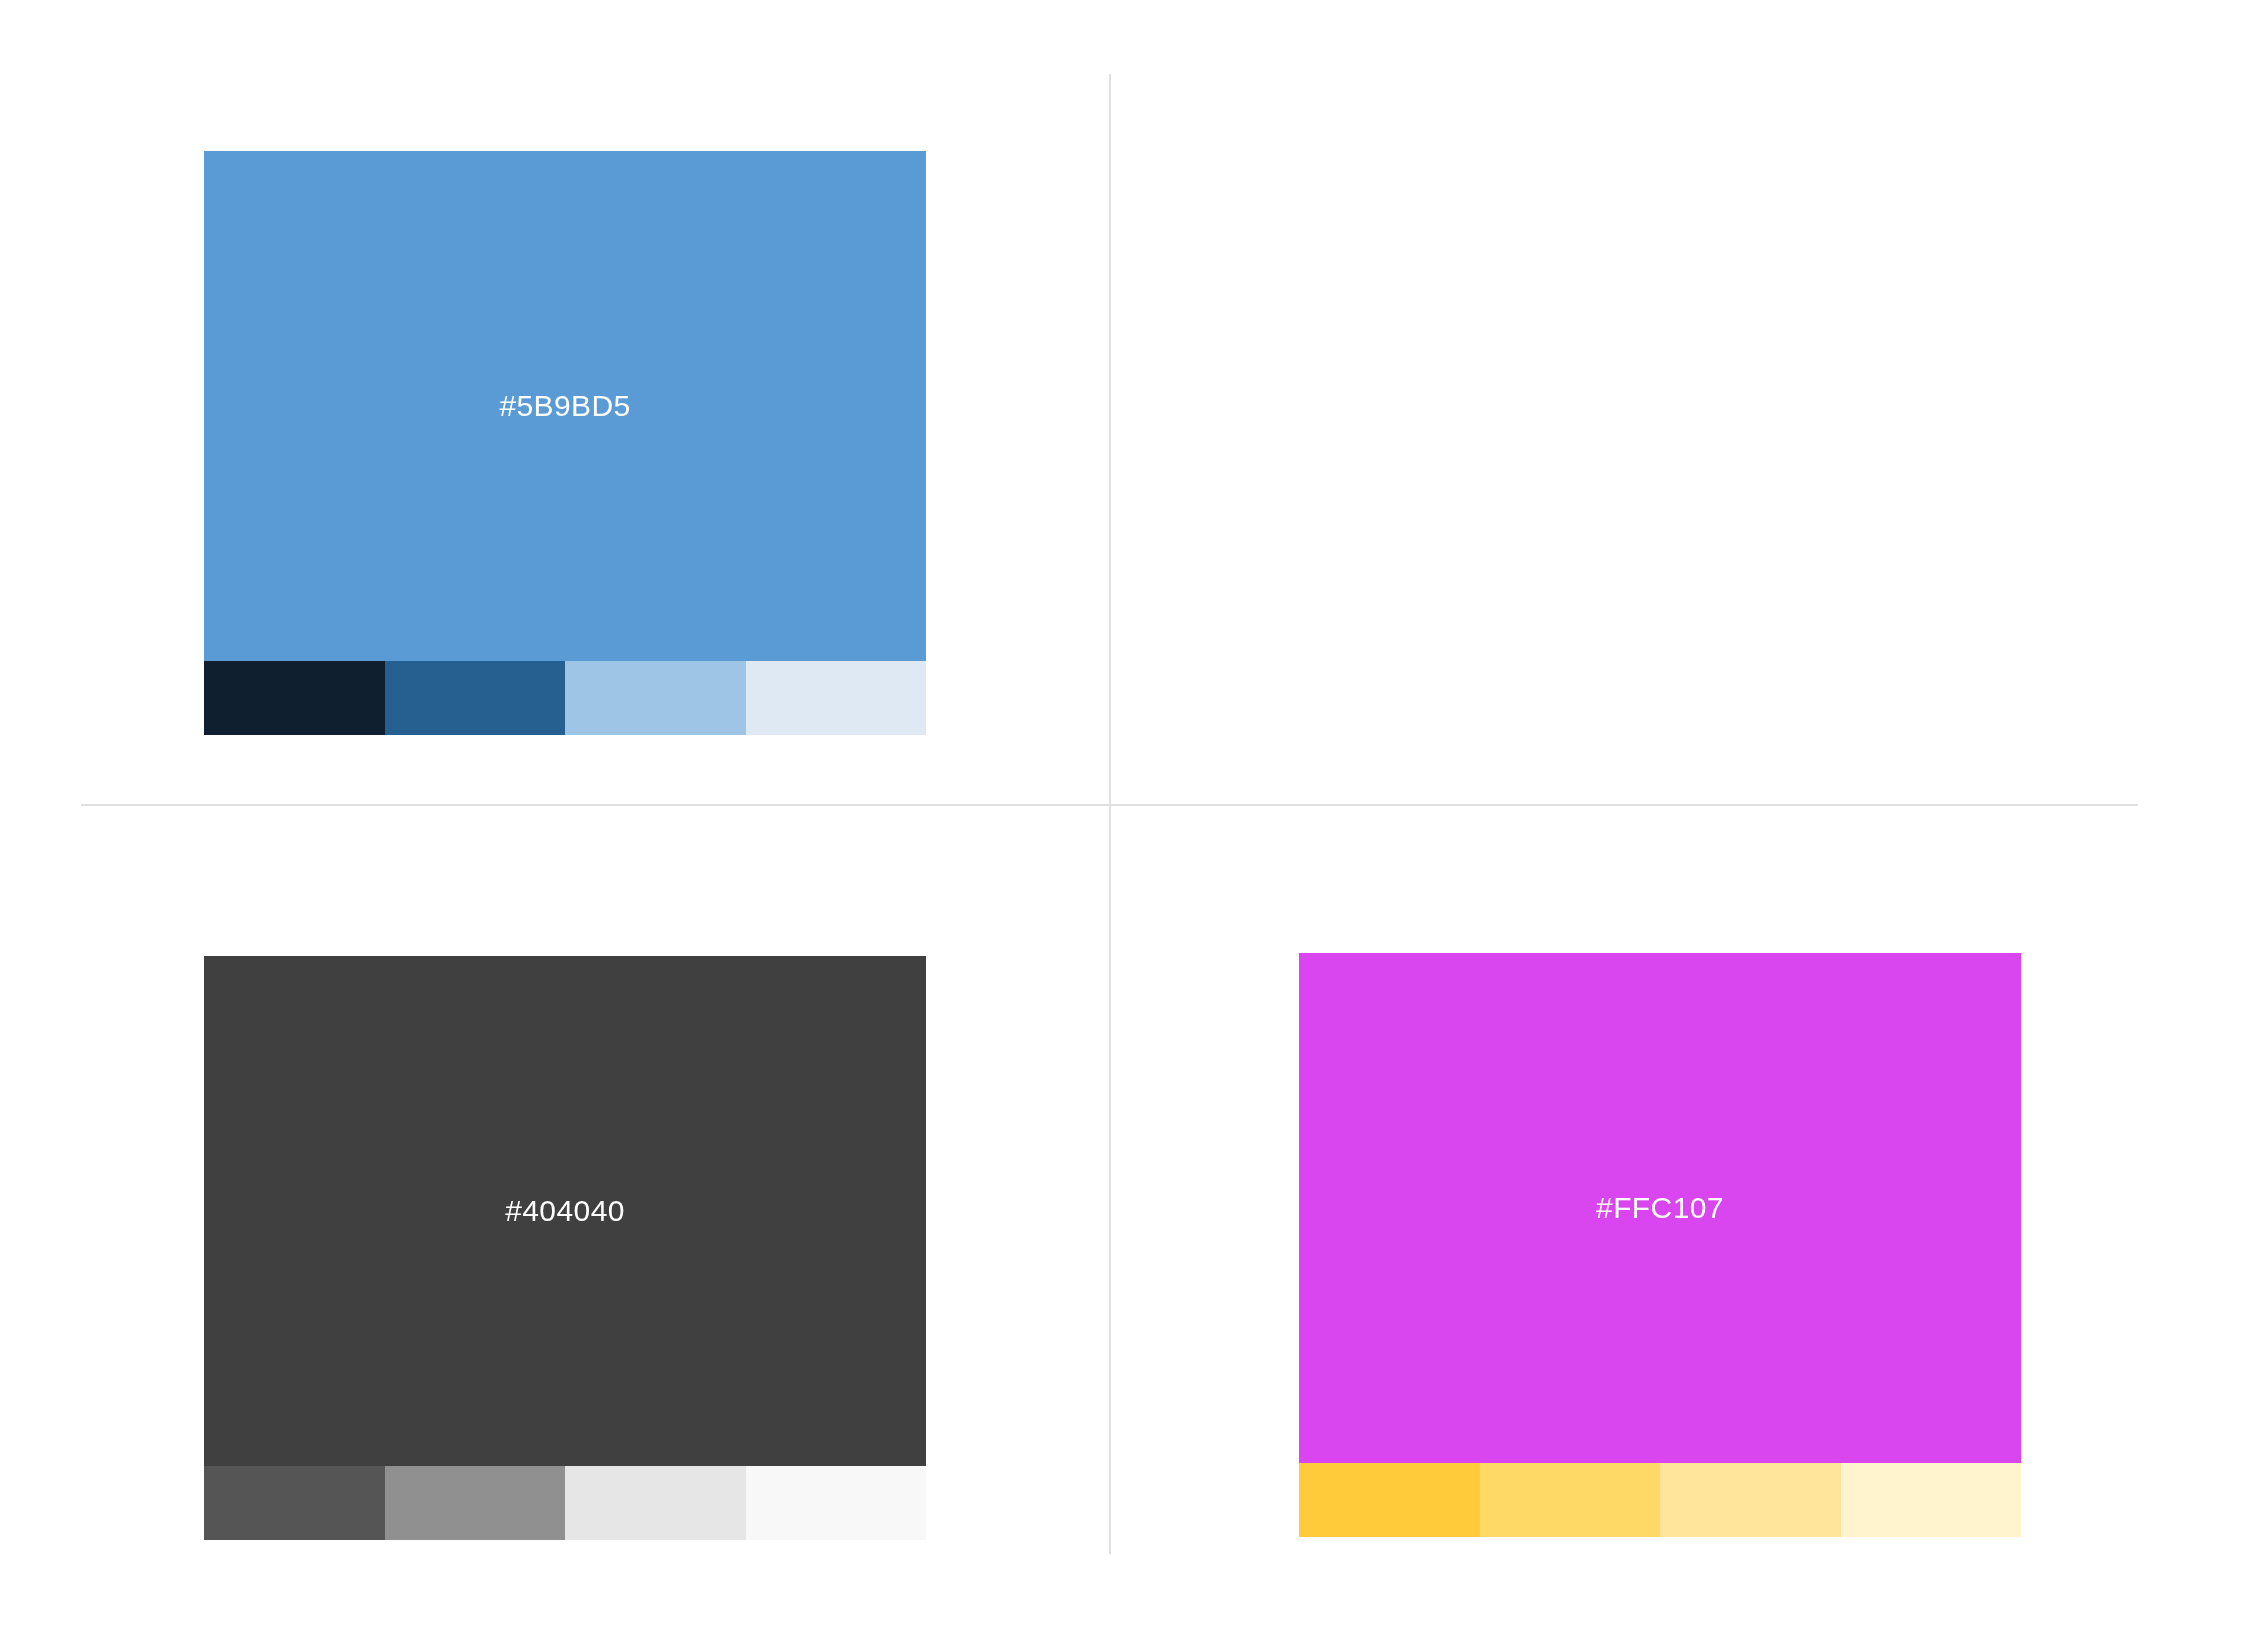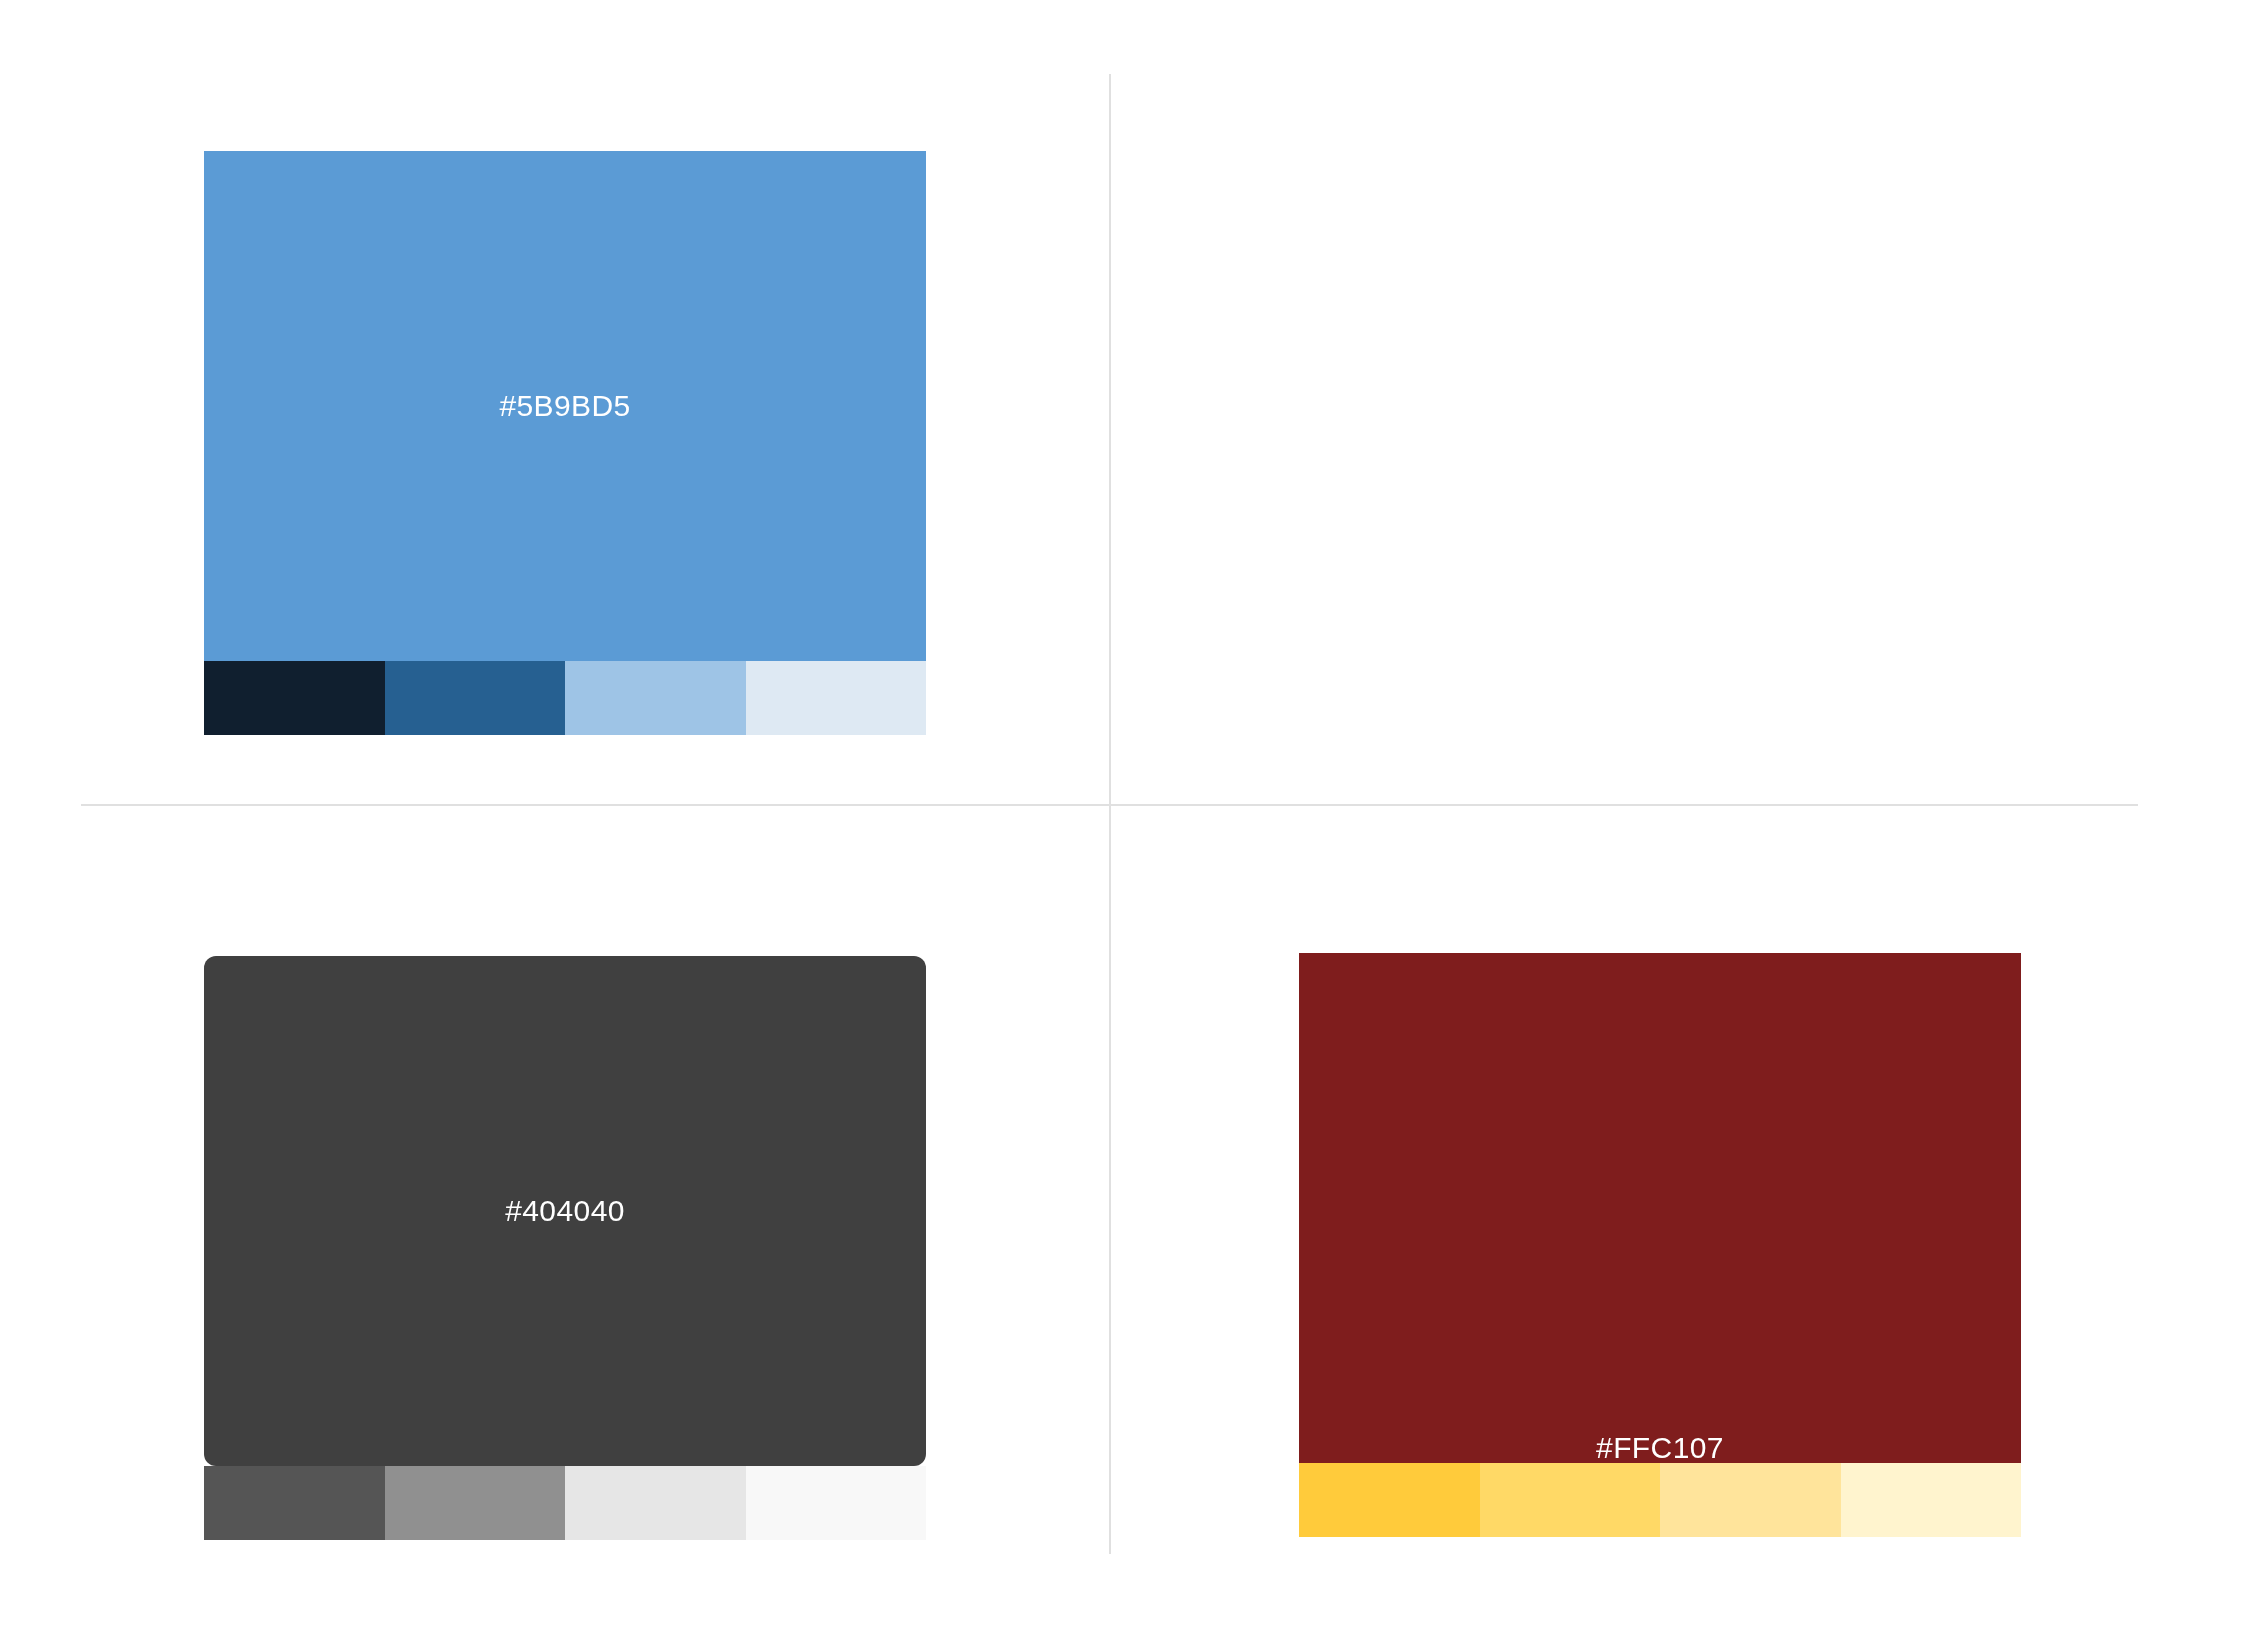--- a/index.html
+++ b/index.html
@@ -92,33 +92,33 @@
     <div class="swatch-strip">
       <div class="swatch-strip-cell" style="background-color: rgb(16, 31, 47);"></div>
       <div class="swatch-strip-cell" style="background-color: rgb(38, 96, 145);"></div>
       <div class="swatch-strip-cell" style="background-color: rgb(158, 196, 230);"></div>
       <div class="swatch-strip-cell" style="background-color: rgb(222, 233, 243);"></div>
     </div>
   </div>
 
 
   <div class="palette-card pos-bl">
-    <div class="swatch-main" style="background-color: rgb(64, 64, 64); border-radius: 12px;">
+    <div class="swatch-main" style="background-color: rgb(64, 64, 64);">
       <span class="swatch-label" style="color: rgb(255, 255, 255);">#404040</span>
     </div>
     <div class="swatch-strip">
       <div class="swatch-strip-cell" style="background-color: rgb(85, 85, 85);"></div>
       <div class="swatch-strip-cell" style="background-color: rgb(144, 144, 144);"></div>
       <div class="swatch-strip-cell" style="background-color: rgb(230, 230, 230);"></div>
       <div class="swatch-strip-cell" style="background-color: rgb(248, 248, 248);"></div>
     </div>
   </div>
 
   <div class="palette-card pos-br">
-    <div class="swatch-main" style="background-color: #7f1d1d; align-items: flex-end;">
+    <div class="swatch-main" style="background-color: #d946ef;">
       <span class="swatch-label" style="color: rgb(255, 255, 255);">#FFC107</span>
     </div>
     <div class="swatch-strip">
       <div class="swatch-strip-cell" style="background-color: rgb(255, 203, 59);"></div>
       <div class="swatch-strip-cell" style="background-color: rgb(255, 217, 102);"></div>
       <div class="swatch-strip-cell" style="background-color: rgb(255, 228, 155);"></div>
       <div class="swatch-strip-cell" style="background-color: rgb(255, 244, 206);"></div>
     </div>
   </div>
 

